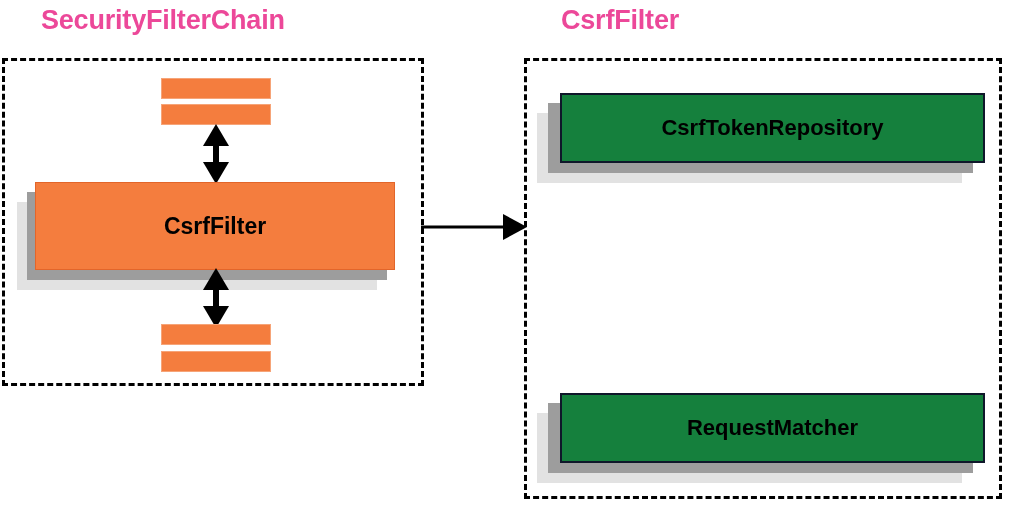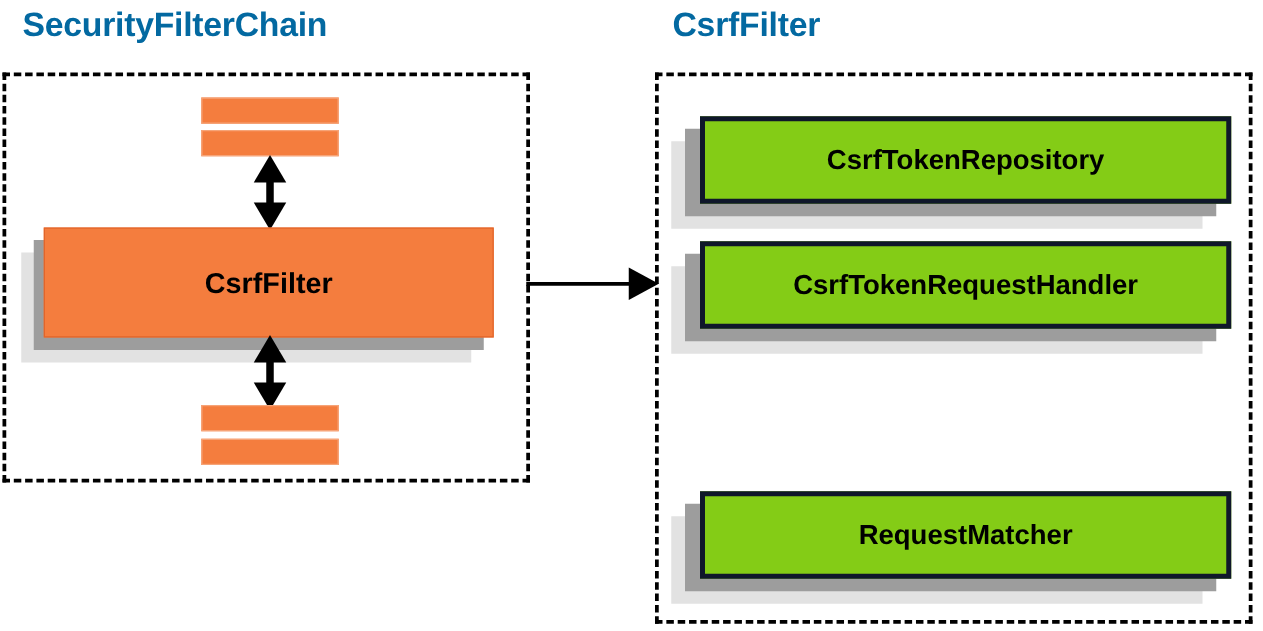--- a/index.html
+++ b/index.html
@@ -19,23 +19,24 @@
     overflow: hidden;
   }
 
   
   .panel-title {
     position: absolute;
     font-family: "Liberation Sans", sans-serif;
     font-weight: bold;
     font-size: 27px;
     line-height: 30px;
-    color: #0369a1;
+    color: #ec4899;
     white-space: nowrap;
     letter-spacing: -0.2px;
+    margin-left: 23px;
   }
   #title-left  { left: 18px;  top: 5px; }
   #title-right { left: 538px; top: 5px; }
 
   
   .group-box {
     position: absolute;
     border: 3px dashed #000000;
     background: transparent;
     box-sizing: border-box;
@@ -65,22 +66,22 @@
   }
 
   
   .card-orange .layer-face {
     background: #f47d3e;
     border: 1px solid #e2652a;
     font-size: 23px;
   }
   
   .card-blue .layer-face {
-    background: #84cc16;
-    border: 4px solid #0f172a;
+    background: #15803d;
+    border: 2px solid #0f172a;
     font-size: 22px;
   }
 
   
   .bar-orange {
     position: absolute;
     background: #f47d3e;
     border: 1px solid #f6a478;
     box-sizing: border-box;
   }
@@ -137,25 +138,20 @@
   </svg>
 
   <div class="group-box" id="group-right"></div>
 
   <div class="stack card-blue" style="left:537px; top:93px; width:450px; height:90px;">
     <div class="layer layer-back" style="left:0px; top:20px; width:425px; height:70px;"></div>
     <div class="layer layer-mid" style="left:11px; top:10px; width:425px; height:70px;"></div>
     <div class="layer layer-face" style="left:23px; top:0px; width:425px; height:70px;">CsrfTokenRepository</div>
   </div>
 
-  <div class="stack card-blue" style="left:537px; top:193px; width:450px; height:90px;">
-    <div class="layer layer-back" style="left:0px; top:20px; width:425px; height:70px;"></div>
-    <div class="layer layer-mid" style="left:11px; top:10px; width:425px; height:70px;"></div>
-    <div class="layer layer-face" style="left:23px; top:0px; width:425px; height:70px;">CsrfTokenRequestHandler</div>
-  </div>
 
 
   <div class="stack card-blue" style="left:537px; top:393px; width:450px; height:90px;">
     <div class="layer layer-back" style="left:0px; top:20px; width:425px; height:70px;"></div>
     <div class="layer layer-mid" style="left:11px; top:10px; width:425px; height:70px;"></div>
     <div class="layer layer-face" style="left:23px; top:0px; width:425px; height:70px;">RequestMatcher</div>
   </div>
 
 </div>
 

